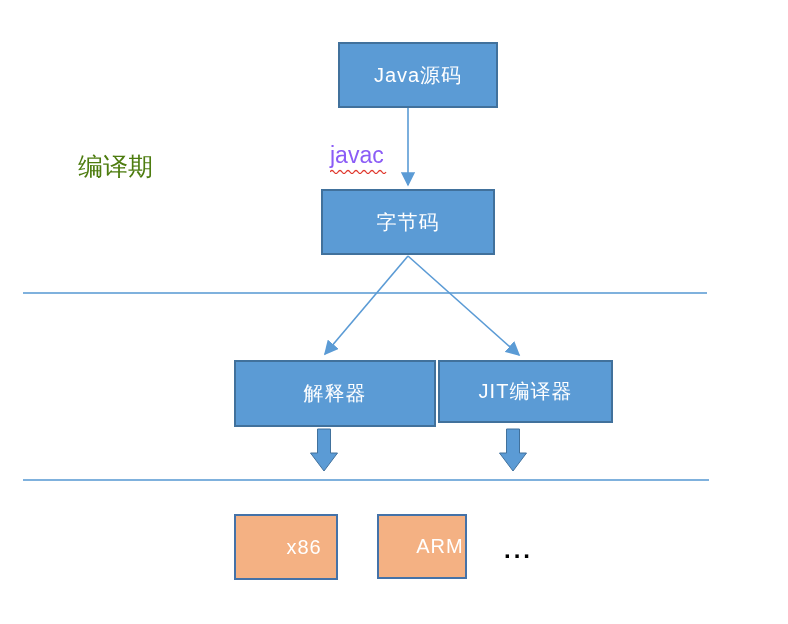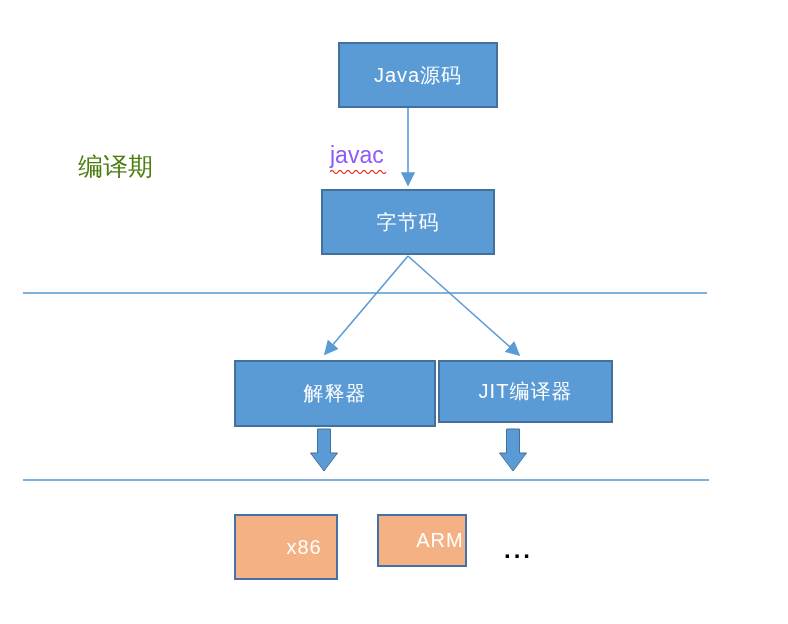--- a/index.html
+++ b/index.html
@@ -18,21 +18,21 @@
   .phase-label { position:absolute; color:#4d7c0f; font-size:25px; }
   .edge-label  { position:absolute; color:#8b5cf6; font-size:23px; }
   .squiggle { display:block; margin-top:0px; }
   .ellipsis { position:absolute; color:#000000; font-size:24px; font-weight:bold; letter-spacing:3px; }
 
   #node-java-source { left:338px; top:42px;  width:160px; height:66px; }
   #node-bytecode    { left:321px; top:189px; width:174px; height:66px; }
   #node-interpreter { left:234px; top:360px; width:202px; height:67px; }
   #node-jit         { left:438px; top:360px; width:175px; height:63px; }
   #node-x86         { left:234px; top:514px; width:104px; height:66px; }
-  #node-arm         { left:377px; top:514px; width:90px;  height:53px; }
+  #node-arm         { left:377px; top:514px; width:90px;  height:65px; }
 
   #label-compile  { left:78px; top:150px; }
   #label-runtime  { left:48px; top:357px; }
   #label-javac    { left:330px; top:142px; }
   #label-ellipsis { left:504px; top:536px; }
 </style>
 </head>
 <body>
 
 <div class="canvas">

